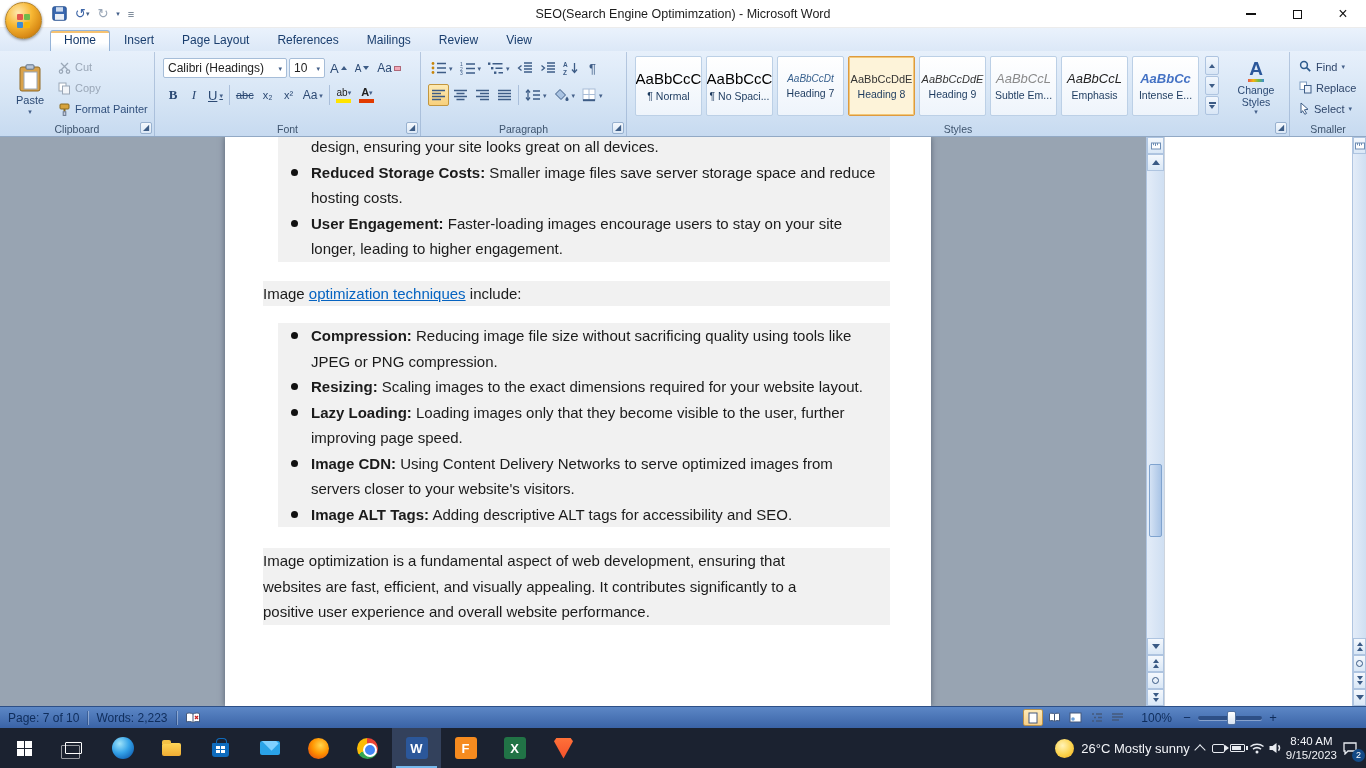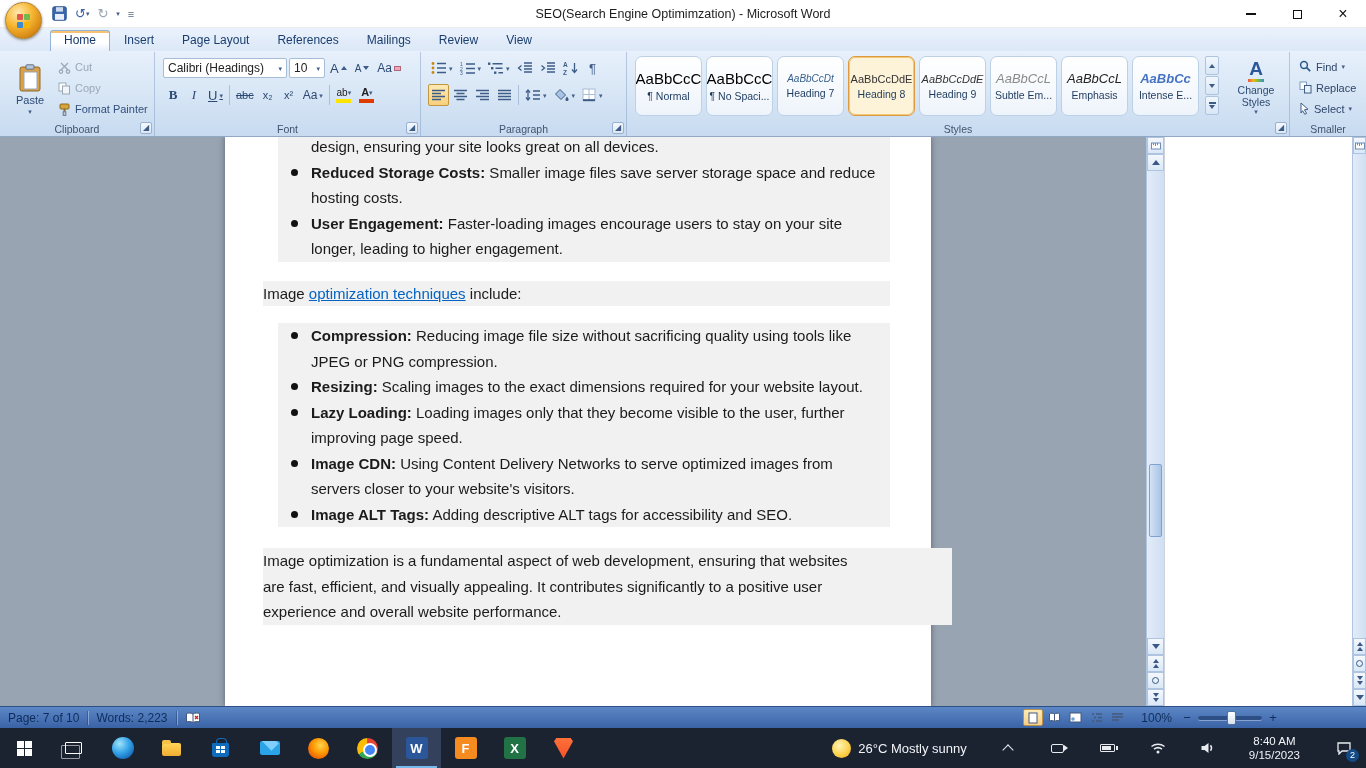--- a/index.html
+++ b/index.html
@@ -51,21 +51,21 @@
 .cbar{width:15px;height:4px;margin-top:1px}
 .tri-up{width:0;height:0;border-left:3px solid transparent;border-right:3px solid transparent;border-bottom:4px solid #3d5c86}
 .tri-dn{width:0;height:0;border-left:3px solid transparent;border-right:3px solid transparent;border-top:4px solid #3d5c86}
 
 
 .prow1{position:absolute;left:7px;top:5px;display:flex;align-items:center;gap:1px}
 .prow2{position:absolute;left:7px;top:32px;display:flex;align-items:center;gap:1px}
 
 
 .sgallery{position:absolute;left:8px;top:4px;display:flex;gap:4px}
-.sitem{width:67px;height:60px;border:1px solid #bcd0e6;border-radius:7px;background:linear-gradient(#ffffff,#eef4fb);display:flex;flex-direction:column;align-items:center;justify-content:center;overflow:hidden}
+.sitem{width:67px;height:60px;border:1px solid #bcd0e6;border-radius:2px;background:linear-gradient(#ffffff,#eef4fb);display:flex;flex-direction:column;align-items:center;justify-content:center;overflow:hidden}
 .sitem.sel{border-color:#dd9a3f;background:#fdf3d9;box-shadow:inset 0 0 0 1px #f3c878}
 .spv{font-size:15px;color:#000;white-space:nowrap}
 .snm{font-size:10.5px;color:#1c3a5e;margin-top:3px;white-space:nowrap}
 .pv-h7{font-style:italic;color:#38618e;font-size:10px}
 .pv-h8{font-size:11px;color:#333}
 .pv-h9{font-size:11px;color:#333;font-style:italic}
 .pv-sub{font-size:13px;font-style:italic;color:#8a8a8a}
 .pv-emp{font-size:13px;font-style:italic;color:#222}
 .pv-int{font-size:13px;font-style:italic;font-weight:bold;color:#4472c4}
 .sstrip{position:absolute;left:578px;top:4px;width:14px;display:flex;flex-direction:column;gap:1px}
@@ -84,21 +84,21 @@
 .content{position:absolute;left:38px;top:0;width:627px;font-size:15px;line-height:25.5px;color:#1b1b1b}
 .shade{background:#f1f1f1}
 .blk-ind{margin-left:15px;width:612px;padding-left:33px}
 .toppartial{margin-top:-3px}
 .blist{list-style:none}
 .blist li{position:relative;padding-right:14px}
 .blist li::before{content:"";position:absolute;left:-20px;top:9px;width:7px;height:7px;border-radius:50%;background:#111}
 .b{font-weight:bold}
 .p-intro{margin-top:19px;width:627px}
 .blk2{margin-top:17px}
-.p-close{margin-top:21px;width:689px;padding-right:83px}
+.p-close{margin-top:21px;width:627px;padding-right:83px}
 .doclink{color:var(--hyperlink,#0563c1);text-decoration:underline;cursor:pointer}
 .misspell{text-decoration:underline;text-decoration-style:wavy;text-decoration-color:var(--misspell_red,#d63a2f);text-underline-offset:3px}
 
 
 .sb{position:absolute;top:0;bottom:0;background:linear-gradient(90deg,#e3ecf8,#cfdff2);border-left:1px solid #b0c5e0}
 .sb-inner{left:1146px;width:18px}
 .sb-outer{left:1352px;width:14px}
 .white-panel{position:absolute;left:1164px;width:188px;top:0;bottom:0;background:#fff;border-left:1px solid #cdd4dd}
 .sbtn{width:100%;height:17px;display:flex;align-items:center;justify-content:center;background:linear-gradient(#f4f8fd,#d9e7f6);border:1px solid #aec4e0}
 .sb-stack-top{position:absolute;top:0;left:0;right:0}
@@ -141,21 +141,21 @@
 .storebag::after{content:"";position:absolute;left:4px;top:3px;width:9px;height:7px;background:linear-gradient(#fff,#fff) 0 0/4px 3px no-repeat,linear-gradient(#fff,#fff) 5px 0/4px 3px no-repeat,linear-gradient(#fff,#fff) 0 4px/4px 3px no-repeat,linear-gradient(#fff,#fff) 5px 4px/4px 3px no-repeat}
 .mailenv{position:relative;width:20px;height:14px;background:#2aa3e8;border-radius:2px;overflow:hidden}
 .mailenv::before{content:"";position:absolute;left:0;top:-6px;width:20px;height:14px;background:#7fd0ff;transform:rotate(45deg) scale(.72)}
 .fox{width:21px;height:21px;border-radius:50%;background:radial-gradient(circle at 60% 35%,#ffd54d,#ff9500 45%,#e8590c 80%)}
 .chrome{position:relative;width:21px;height:21px;border-radius:50%;background:conic-gradient(#ea4335 0 33%,#34a853 0 66%,#fbbc05 0 100%)}
 .chrome::after{content:"";position:absolute;left:5.5px;top:5.5px;width:10px;height:10px;border-radius:50%;background:#4285f4;border:2px solid #fff}
 .appsq{width:22px;height:22px;border-radius:3px;display:flex;align-items:center;justify-content:center;font-weight:bold;font-size:13px;color:#fff}
 .brave{width:19px;height:21px;background:linear-gradient(#ff7139,#f4502a);clip-path:polygon(50% 100%,0 18%,14% 0,86% 0,100% 18%)}
 .tv{position:relative;width:17px;height:12px;border:1.5px solid #fff;border-radius:1px;background:transparent}
 .tv::before{content:"";position:absolute;left:-5px;top:2px;width:17px;height:12px;border:1.5px solid rgba(255,255,255,.55);border-radius:1px}
-.tray{margin-left:auto;display:flex;align-items:center;gap:32px;padding-right:10px}
+.tray{margin-left:auto;display:flex;align-items:center;gap:1px;padding-right:4px}
 .sun{width:19px;height:19px;border-radius:50%;background:radial-gradient(circle at 40% 35%,#fff3b8,#fbd34c 55%,#f0a81c)}
 .wtxt{font-size:13px;color:#f2f4f8;white-space:nowrap}
 .trayic{display:flex;align-items:center;justify-content:center;width:18px;height:18px}
 .chev{width:8px;height:8px;border-top:1.8px solid #e8ebf0;border-left:1.8px solid #e8ebf0;transform:rotate(45deg);margin-top:4px}
 .batt{position:relative;width:15px;height:8px;border:1.4px solid #e8ebf0;border-radius:1px}
 .batt::before{content:"";position:absolute;right:-3.4px;top:1.2px;width:2px;height:3.6px;background:#e8ebf0}
 .batt::after{content:"";position:absolute;left:1px;top:1px;bottom:1px;width:9px;background:#e8ebf0}
 .cam{position:relative;width:13px;height:9px;border:1.5px solid #e8ebf0;border-radius:2px}
 .cam::after{content:"";position:absolute;right:-5px;top:0.5px;border-top:3px solid transparent;border-bottom:3px solid transparent;border-left:4px solid #e8ebf0}
 .clock{text-align:center;font-size:11.5px;line-height:14px;color:#f2f4f8}

